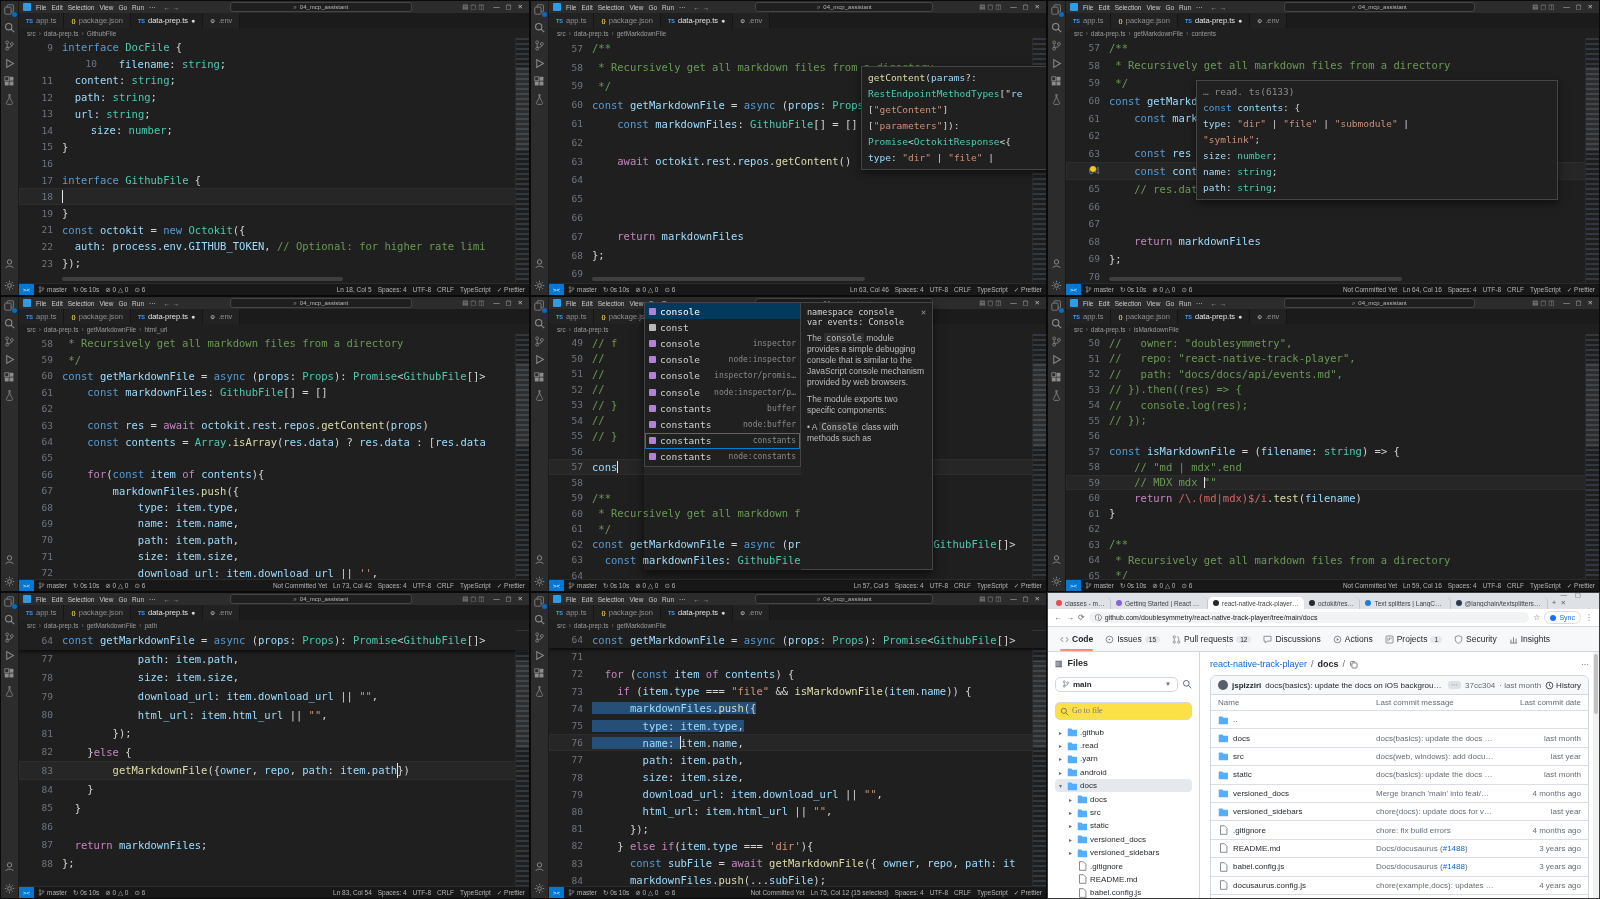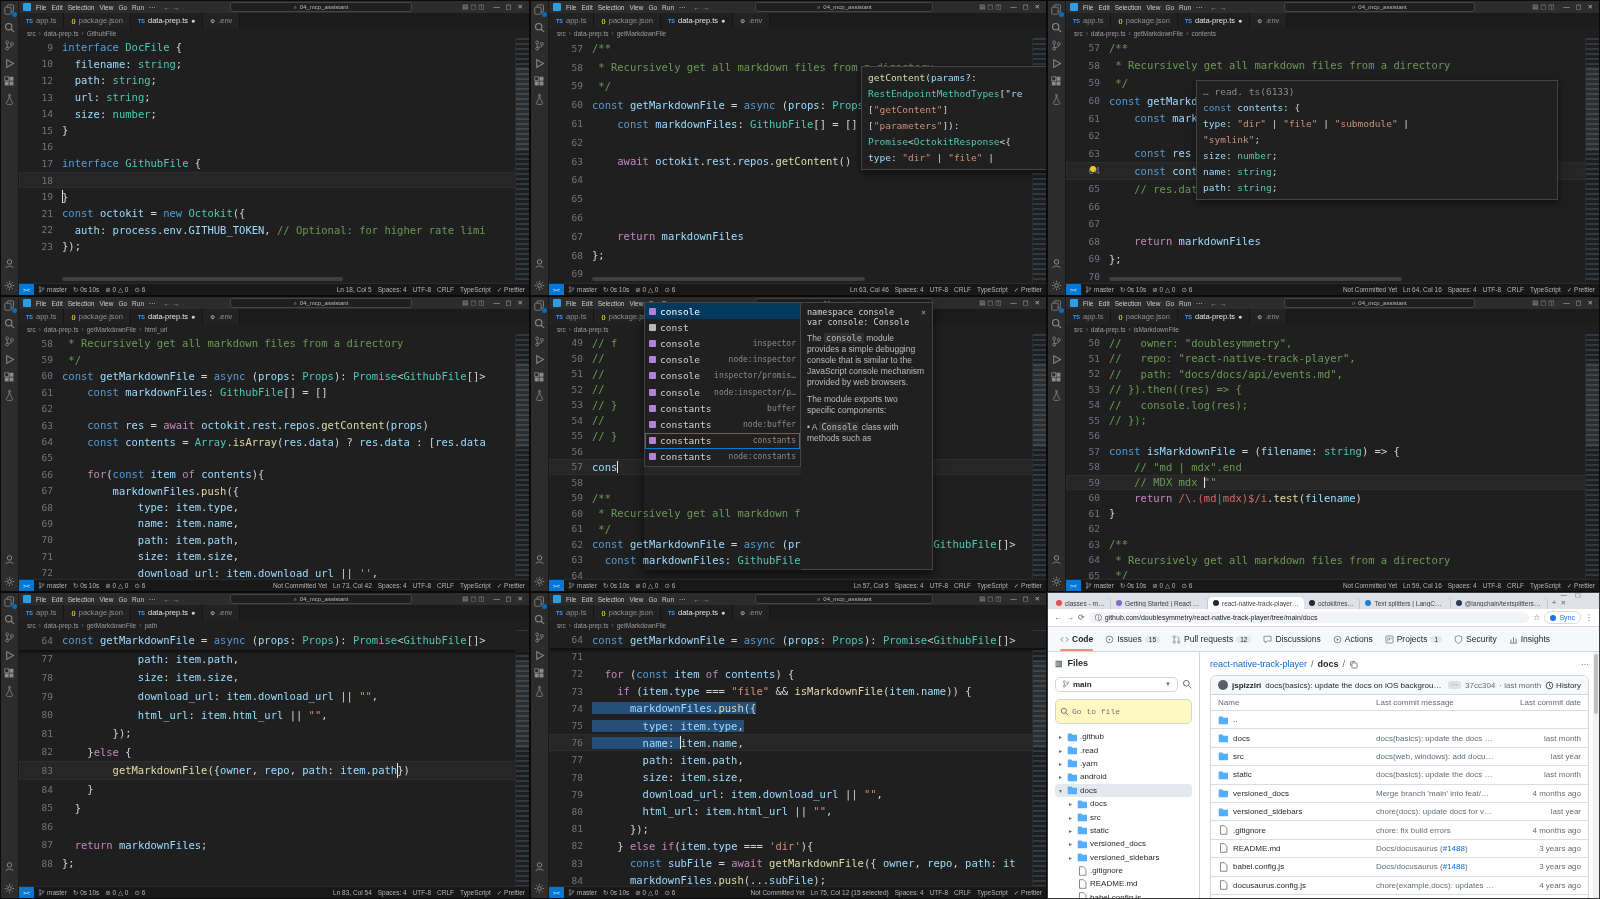--- a/index.html
+++ b/index.html
@@ -89,22 +89,22 @@
   .ghitem.active::after{content:"";position:absolute;left:0;right:0;bottom:0;height:2px;background:#fd8c73;border-radius:2px}
   .cnt{background:rgba(175,184,193,.25);border-radius:8px;font-size:6.5px;padding:0 4px;color:#24292f}
   .ghbody{flex:1;display:flex;min-height:0;position:relative}
   .ghside{width:152px;border-right:1px solid #d0d7de;padding:6px 7px;box-sizing:border-box;overflow:hidden;flex:none}
   .filesh{display:flex;align-items:center;gap:5px;font-size:9px;font-weight:bold;color:#1f2328}
   .filesh .pic{color:#656d76;font-size:8px}
   .brrow{display:flex;align-items:center;gap:4px;margin-top:7px}
   .branchpill{border:1px solid #d0d7de;border-radius:5px;display:flex;align-items:center;gap:3px;padding:2px 6px;font-size:8px;color:#1f2328;font-weight:bold;flex:1}
   .branchpill .chev{margin-left:auto;color:#656d76;font-size:6px}
   .gotofile{margin-top:6px;position:relative}
-  .gotofile input{width:100%;height:25px;border:1px solid #d0d7de;border-radius:5px;box-sizing:border-box;
-    font-size:8px;padding:0 4px 0 16px;color:#656d76;background:#fef9c3;outline:none;font-family:Liberation Mono, monospace}
+  .gotofile input{width:100%;height:18px;border:1px solid #d0d7de;border-radius:5px;box-sizing:border-box;
+    font-size:8px;padding:0 4px 0 16px;color:#656d76;background:#fde047;outline:none;font-family:Liberation Serif, serif}
   .gotofile .mag{position:absolute;left:5px;top:3px;color:#656d76}
   .tree{margin-top:6px}
   .trow{display:flex;align-items:center;gap:3px;height:13.4px;font-size:8px;color:#1f2328;border-radius:4px;padding:0 2px;white-space:nowrap;overflow:hidden}
   .trow .chv{width:7px;color:#636c76;font-size:6px;flex:none;text-align:center}
   .trow.selrow{background:rgba(208,215,222,.55)}
   .ghmain{flex:1;min-width:0;padding:7px 10px;box-sizing:border-box;overflow:hidden}
   .crumbrow{display:flex;align-items:center;gap:4px;font-size:9px}
   .crumbrow .repo{color:#0969da}
   .crumbrow .cur{font-weight:bold;color:#1f2328}
   .crumbrow .sl{color:#656d76}
@@ -229,33 +229,37 @@
             <span class="sep">›</span>
             <span>data-prep.ts</span>
             <span class="sep">›</span>
             <span>GithubFile</span>
           </div>
           <div class="code">
             <div class="cl" style="height: 16.6px;">
               <span class="g">9</span>
               <span class="t"><span class="c-kw">interface</span> <span class="c-type">DocFile</span> <span class="c-pun">{</span></span>
             </div>
-            <div class="cl" style="height: 16.6px;">
+            <div class="cl" style="height: 16.6px; padding-left: 44px;">
               <span class="g">10</span>
               <span class="t">  <span class="c-id">filename</span><span class="c-pun">:</span> <span class="c-type">string</span><span class="c-pun">;</span></span>
+            </div>
+            <div class="cl" style="height: 16.6px;">
+              <span class="g">11</span>
+              <span class="t">  <span class="c-id">content</span><span class="c-pun">:</span> <span class="c-type">string</span><span class="c-pun">;</span></span>
             </div>
             <div class="cl" style="height: 16.6px;">
               <span class="g">12</span>
               <span class="t">  <span class="c-id">path</span><span class="c-pun">:</span> <span class="c-type">string</span><span class="c-pun">;</span></span>
             </div>
             <div class="cl" style="height: 16.6px;">
               <span class="g">13</span>
               <span class="t">  <span class="c-id">url</span><span class="c-pun">:</span> <span class="c-type">string</span><span class="c-pun">;</span></span>
             </div>
-            <div class="cl" style="height: 16.6px;">
+            <div class="cl" style="height: 16.6px; gap: 16px;">
               <span class="g">14</span>
               <span class="t">  <span class="c-id">size</span><span class="c-pun">:</span> <span class="c-type">number</span><span class="c-pun">;</span></span>
             </div>
             <div class="cl" style="height: 16.6px;">
               <span class="g">15</span>
               <span class="t"><span class="c-pun">}</span></span>
             </div>
             <div class="cl" style="height: 16.6px;">
               <span class="g">16</span>
               <span class="t"></span>
@@ -1110,21 +1114,21 @@
                 <span class="sg-kind" style="background: rgb(177, 128, 215);"></span>
                 <span>constants</span>
                 <span class="sg-detail">node:constants</span>
               </div>
             </div>
             <div class="sg-doc" style="height: 268px;">
               <div class="dt">
                 <span>namespace console</span>
                 <span class="x">✕</span>
               </div>
-              <div class="dt">var console: Console</div>
+              <div class="dt">var events: Console</div>
               <div class="dp">The <span class="hl-code">console</span> module provides a simple debugging console that is similar to the JavaScript console mechanism provided by web browsers.</div>
               <div class="dp">The module exports two specific components:</div>
               <div class="dp">• A <span class="hl-code">Console</span> class with methods such as</div>
             </div>
           </div>
           <div class="statusbar">
             <span class="remote">&gt;&lt;</span>
             <span class="sitem">
               <svg width="7" height="7" viewBox="0 0 14 14">
                 <circle cx="4" cy="3" r="1.8" fill="none" stroke="#b5b5b5"></circle>

